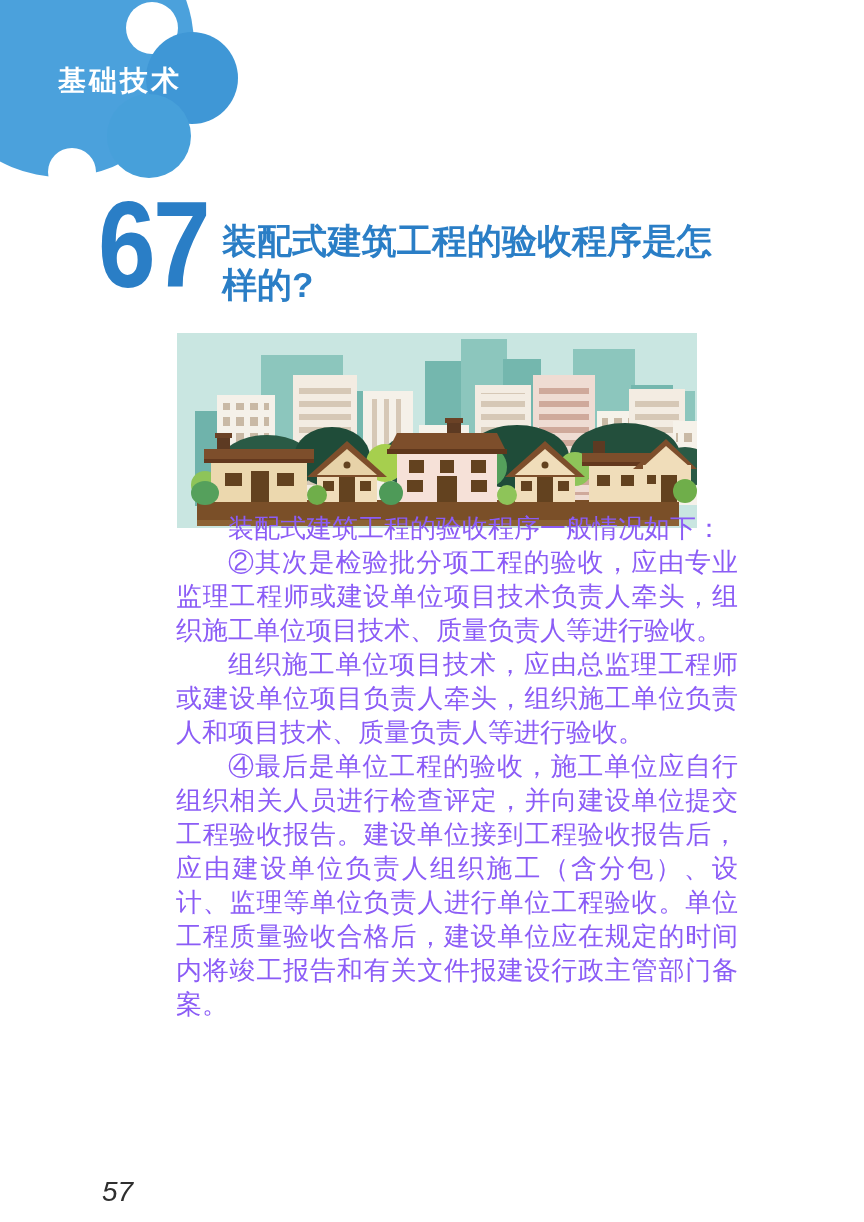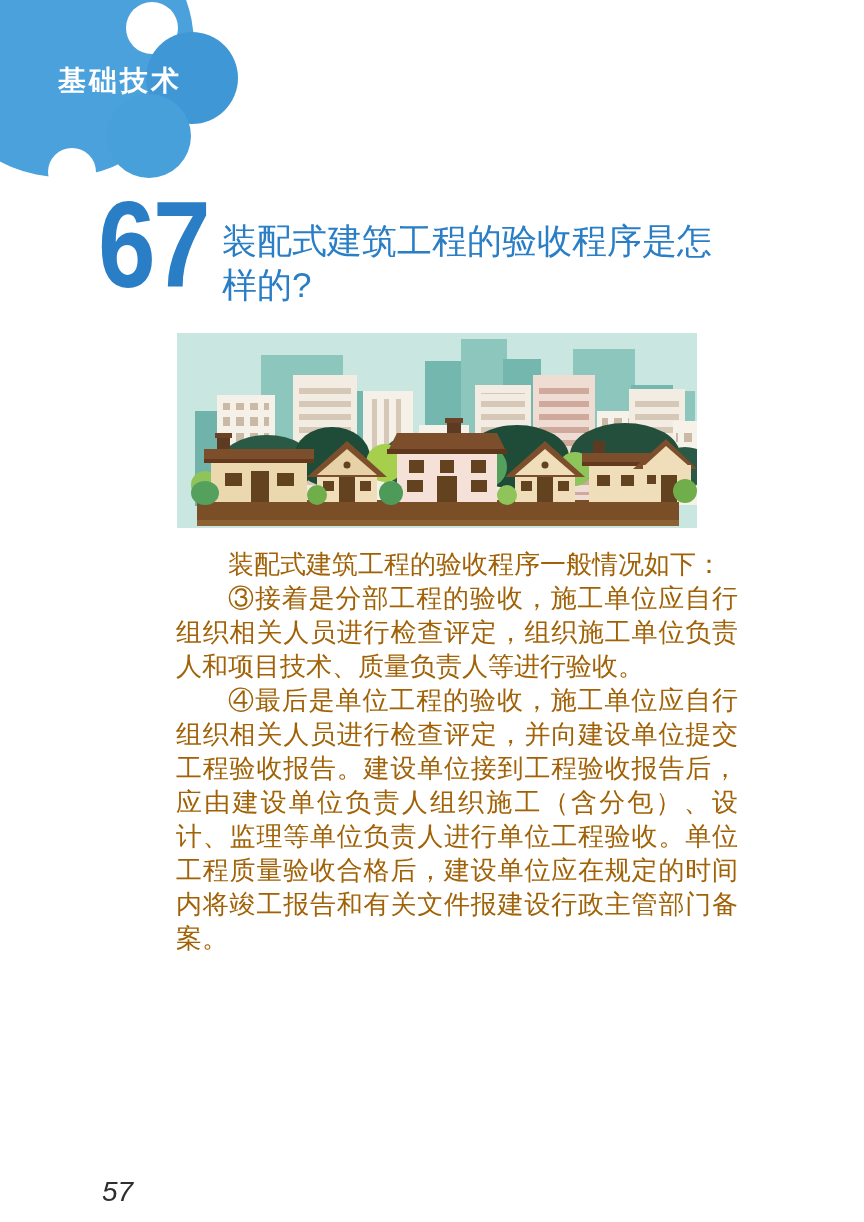--- a/index.html
+++ b/index.html
@@ -21,33 +21,33 @@
   
   .q-number{
     position:absolute;left:98px;top:186px;
     font-size:122px;line-height:118px;font-weight:900;
     color:#2a7ec6;letter-spacing:-3px;
     transform:scaleX(0.85);transform-origin:left top;
     font-family:"Liberation Sans", sans-serif;
   }
   .q-title{
     position:absolute;left:222px;top:219px;width:500px;
-    font-size:35px;line-height:44px;font-weight:normal;
+    font-size:35px;line-height:44px;font-weight:bold;
     color:#2a7ec6;
     font-family:"Liberation Sans", sans-serif;
   }
   
   .illustration{
     position:absolute;left:177px;top:333px;width:520px;height:195px;
   }
   
   .article{
-    position:absolute;left:176px;top:547px;width:562px;
-    font-family:Liberation Sans, sans-serif;
-    color:#a16207;
+    position:absolute;left:176px;top:513px;width:562px;
+    font-family:Liberation Mono, monospace;
+    color:#8b5cf6;
   }
   .article p{
     margin:0;
     font-size:26px;line-height:34px;
     text-align:justify;
     text-indent:2em;
   }
   
   .page-number{
     position:absolute;left:102px;top:1176px;
@@ -211,19 +211,20 @@
         <circle cx="214" cy="160" r="12" fill="#4e9a58"></circle>
         <circle cx="330" cy="162" r="10" fill="#8ec459"></circle>
         <circle cx="508" cy="158" r="12" fill="#6fae4a"></circle>
         <ellipse cx="28" cy="160" rx="14" ry="12" fill="#55a05c"></ellipse>
       </g>
     </svg>
   </div>
 
   <div class="article">
     <p>装配式建筑工程的验收程序一般情况如下：</p>
-    <p>③接着是分部工程的验收，施工单位应自行组织相关人员进行检查评定，组织施工单位负责人和项目技术、质量负责人等进行验收。</p>
+    <p>②其次是检验批分项工程的验收，应由专业监理工程师或建设单位项目技术负责人牵头，组织施工单位项目技术、质量负责人等进行验收。</p>
+    <p>组织施工单位项目技术，应由总监理工程师或建设单位项目负责人牵头，组织施工单位负责人和项目技术、质量负责人等进行验收。</p>
     <p>④最后是单位工程的验收，施工单位应自行组织相关人员进行检查评定，并向建设单位提交工程验收报告。建设单位接到工程验收报告后，应由建设单位负责人组织施工（含分包）、设计、监理等单位负责人进行单位工程验收。单位工程质量验收合格后，建设单位应在规定的时间内将竣工报告和有关文件报建设行政主管部门备案。</p>
   </div>
 
   <div class="page-number">57</div>
 
 </div>
 
 </body></html>

